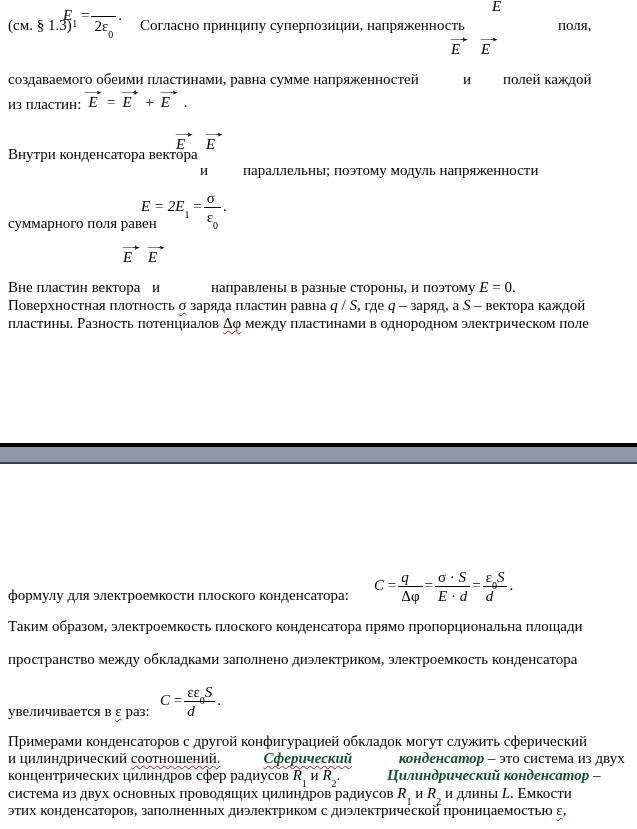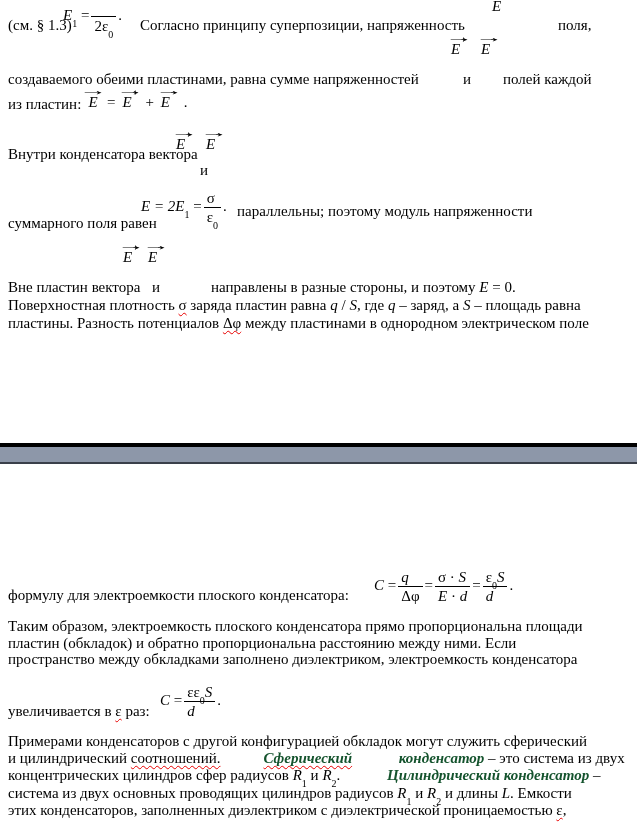--- a/index.html
+++ b/index.html
@@ -78,52 +78,52 @@
         <span class="vb"><span>E</span><sup>+</sup></span>
       </span>
     <span class="vec">
         <span class="ar">→</span>
         <span class="vb"><span>E</span><sup>−</sup></span>
       </span>
   </div>
 
   <div class="l" style="left:8px;top:146px;">Внутри конденсатора вектора</div>
   <div class="l" style="left:200px;top:162px;">и</div>
-  <div class="l" style="left:237px;top:162px;margin-top:41px;">параллельны; поэтому модуль напряженности</div>
+  <div class="l" style="left:243px;top:162px;">параллельны; поэтому модуль напряженности</div>
 
   <div class="l" style="left:141px;top:190px;"><span class="it">E = 2E</span><sub>1</sub>&nbsp;<span>=</span><span class="frac"><span class="fn">σ</span><span class="fd"><span>ε</span><sub>0</sub></span></span><span>.</span></div>
 
   <div class="l" style="left:8px;top:215px;">суммарного поля равен</div>
 
   <div class="vecrow" style="left:123px;top:241px;gap:9px;">
     <span class="vec">
         <span class="ar">→</span>
         <span class="vb"><span>E</span><sup>+</sup></span>
       </span>
     <span class="vec">
         <span class="ar">→</span>
         <span class="vb"><span>E</span><sup>−</sup></span>
       </span>
   </div>
 
   <div class="l" style="left:8px;top:279px;">Вне пластин вектора</div>
   <div class="l" style="left:152px;top:279px;">и</div>
   <div class="l" style="left:195px;top:279px;margin-left:16px;"><span>направлены в разные стороны, и поэтому </span><span class="it">E</span><span> = 0.</span></div>
 
-  <div class="par" style="left:8px;top:296px;width:625px;line-height:18px;"><span>Поверхностная плотность </span><span class="sq">σ</span><span> заряда пластин равна </span><span class="it">q</span><span> / </span><span class="it">S</span><span>, где </span><span class="it">q</span><span> – заряд, а </span><span class="it">S</span><span> – площадь равна</span><br>
+  <div class="par" style="left:8px;top:296px;width:625px;line-height:18px;"><span>Поверхностная плотность </span><span class="sq">σ</span><span> заряда пластин равна </span><span class="it">q</span><span> / </span><span class="it">S</span><span>, где </span><span class="it">q</span><span> – заряд, а </span><span class="it">S</span><span> – вектора каждой</span><br>
   <span>пластины. Разность потенциалов </span><span class="sq">Δφ</span><span> между пластинами в однородном электрическом поле</span></div>
 
   <div class="divider" style="top:443px;height:15px;"></div>
 
 
   <div class="l" style="left:374px;top:569px;"><span class="it">C</span>&nbsp;<span>=</span><span class="frac"><span class="fn it">q</span><span class="fd">Δφ</span></span><span>=</span><span class="frac"><span class="fn"><span>σ · </span><span class="it">S</span></span><span class="fd"><span class="it">E</span><span> · </span><span class="it">d</span></span></span><span>=</span><span class="frac"><span class="fn"><span>ε</span><sub>0</sub><span class="it">S</span></span><span class="fd it">d</span></span><span>.</span></div>
 
   <div class="l" style="left:8px;top:587px;">формулу для электроемкости плоского конденсатора:</div>
 
-  <div class="par" style="left:8px;top:618px;width:628px;line-height:16.5px;"><span>Таким образом, электроемкость плоского конденсатора прямо пропорциональна площади</span><br><span>пластин (обкладок) и обратно пропорциональна расстоянию между ними. Если</span><br><span>пространство между обкладками заполнено диэлектриком, электроемкость конденсатора</span></div>
+  <div class="par" style="left:8px;top:618px;width:628px;line-height:16.5px;"><span>Таким образом, электроемкость плоского конденсатора прямо пропорциональна площади</span><br><br><span>пространство между обкладками заполнено диэлектриком, электроемкость конденсатора</span></div>
 
   <div class="l" style="left:160px;top:684px;"><span class="it">C</span>&nbsp;<span>=</span><span class="frac"><span class="fn"><span>εε</span><sub>0</sub><span class="it">S</span></span><span class="fd it">d</span></span><span>.</span></div>
 
   <div class="l" style="left:8px;top:703px;"><span>увеличивается в </span><span class="sq">ε</span><span> раз:</span></div>
 
   <div class="par" style="left:8px;top:733px;width:628px;line-height:17.2px;"><span>Примерами конденсаторов с другой конфигурацией обкладок могут служить сферический</span><br>
   <span>и цилиндрический </span><span class="sq">соотношений.</span><span class="term sq">Сферический</span><span class="term"> конденсатор</span><span> – это система из двух</span><br>
   <span>концентрических цилиндров сфер радиусов </span><span class="it">R</span><sub>1</sub><span> и </span><span class="it">R</span><sub>2</sub><span>. </span><span class="term">Цилиндрический конденсатор</span><span> –</span><br>
   <span>система из двух основных проводящих цилиндров радиусов </span><span class="it">R</span><sub>1</sub><span> и </span><span class="it">R</span><sub>2</sub><span> и длины </span><span class="it">L</span><span>. Емкости</span><br>
   <span>этих конденсаторов, заполненных диэлектриком с диэлектрической проницаемостью </span><span class="sq">ε</span><span>,</span></div>

